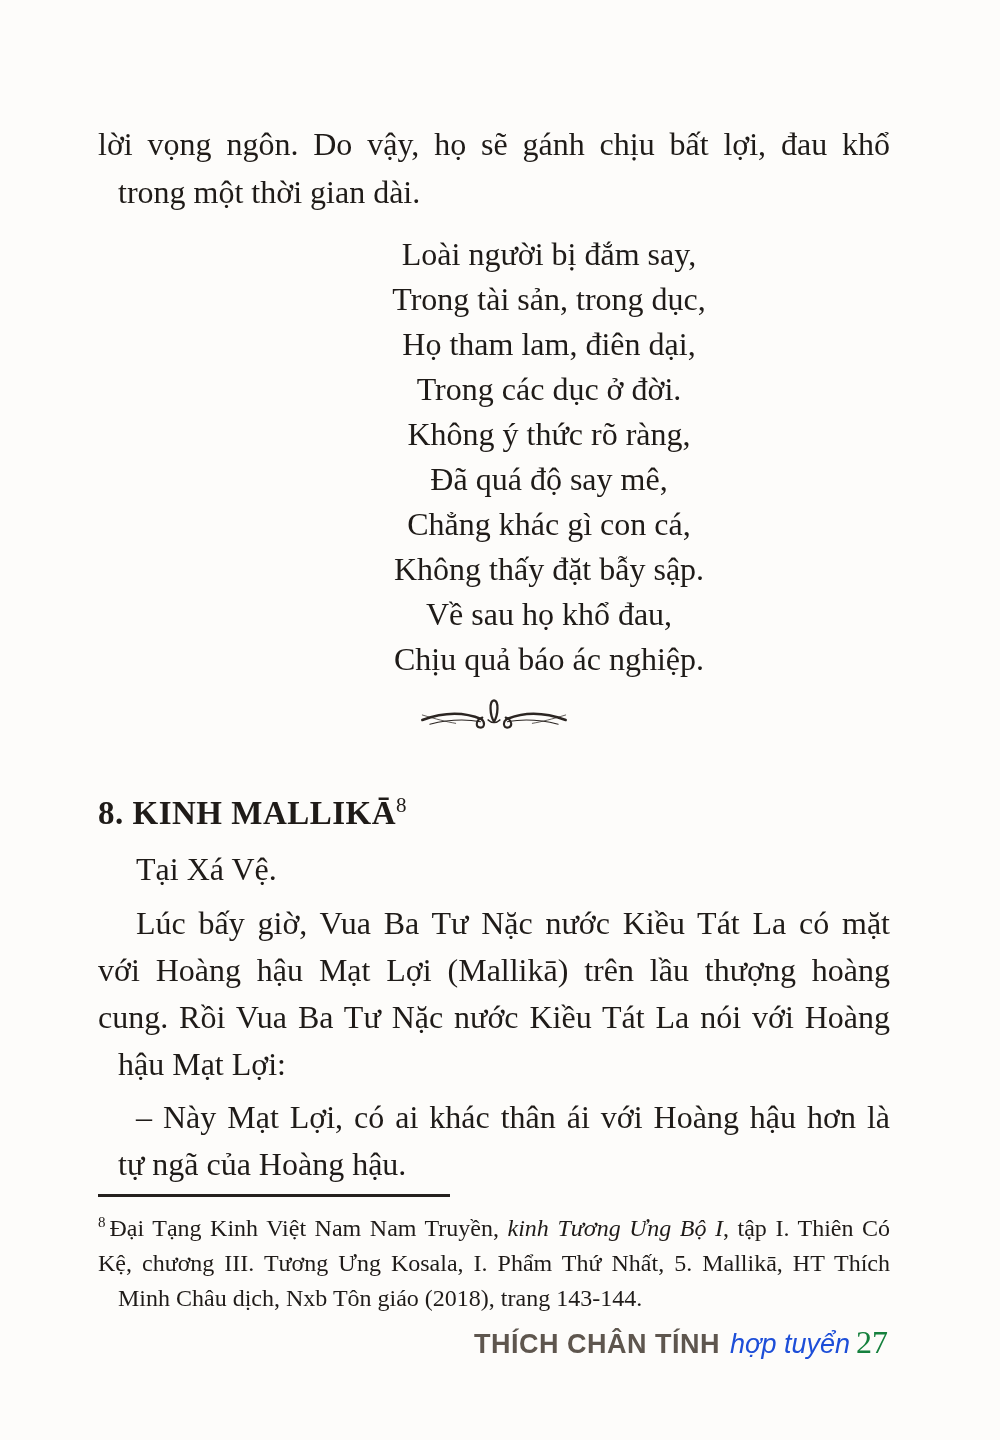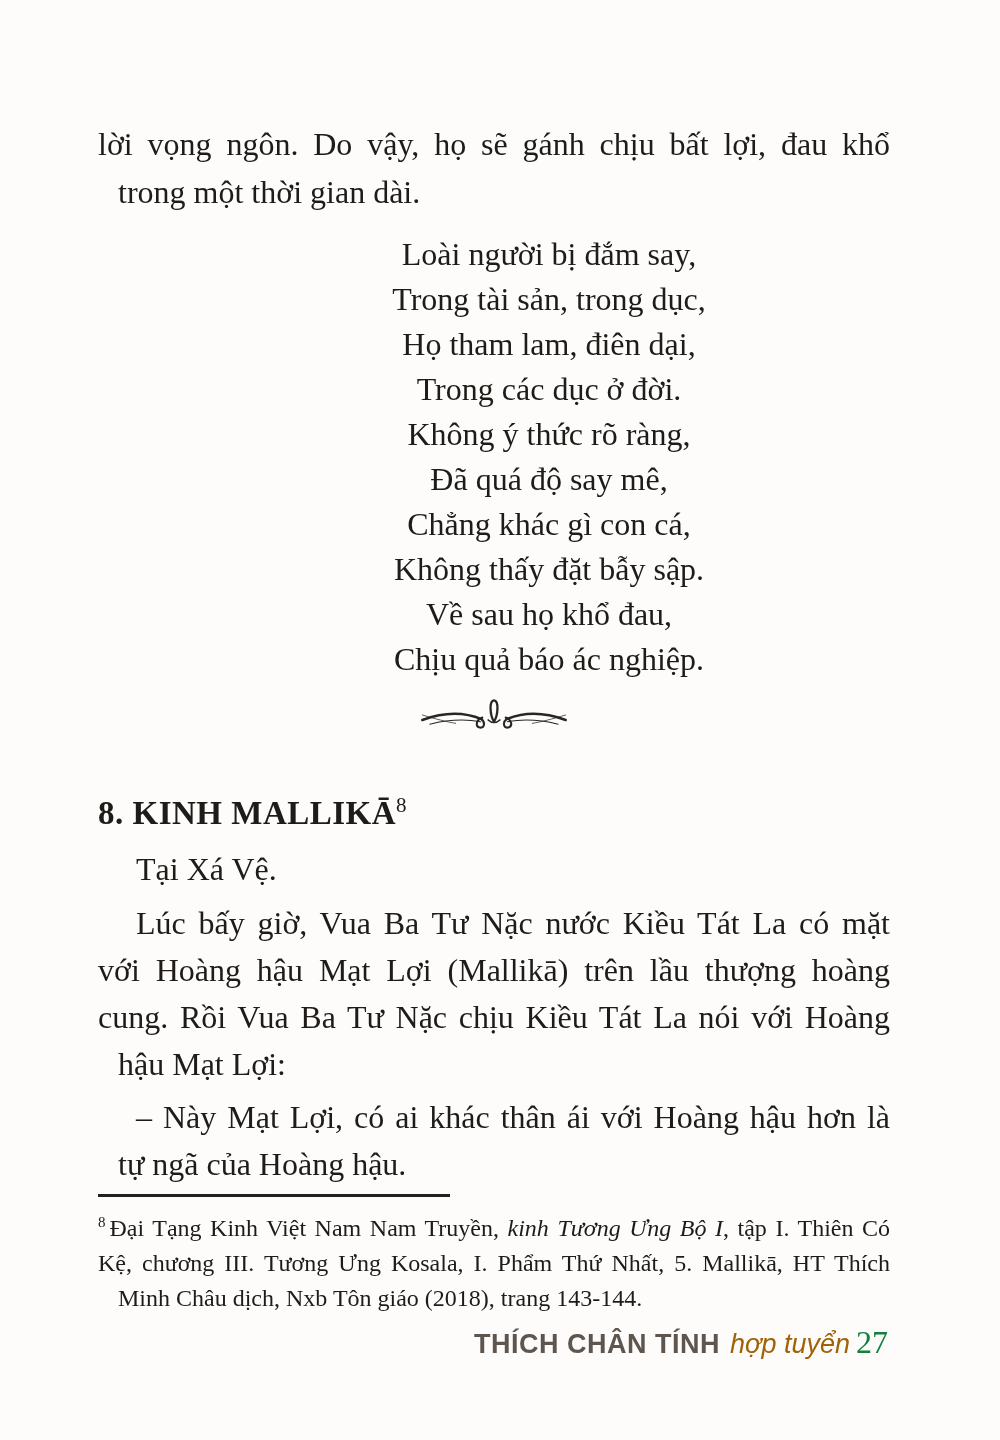--- a/index.html
+++ b/index.html
@@ -186,37 +186,37 @@
 
     <div class="heading">
       <span>8. KINH MALLIKĀ</span><sup>8</sup>
     </div>
 
     <div class="location indent">Tại Xá Vệ.</div>
 
     <div class="para-main">
       <div class="jline indent">Lúc bấy giờ, Vua Ba Tư Nặc nước Kiều Tát La có mặt</div>
       <div class="jline">với Hoàng hậu Mạt Lợi (Mallikā) trên lầu thượng hoàng</div>
-      <div class="jline">cung. Rồi Vua Ba Tư Nặc chịu Kiều Tát La nói với Hoàng</div>
+      <div class="jline">cung. Rồi Vua Ba Tư Nặc nước Kiều Tát La nói với Hoàng</div>
       <div class="lline">hậu Mạt Lợi:</div>
     </div>
 
     <div class="para-dialogue">
       <div class="jline indent">– Này Mạt Lợi, có ai khác thân ái với Hoàng hậu hơn là</div>
       <div class="lline">tự ngã của Hoàng hậu.</div>
     </div>
 
     <div class="footnote-rule"></div>
     <div class="footnote">
       <div class="jline">
         <span class="fn-marker">8</span><span>Đại Tạng Kinh Việt Nam Nam Truyền, </span><span class="fn-italic">kinh Tương Ưng Bộ I</span><span>, tập I. Thiên Có</span>
       </div>
       <div class="jline">Kệ, chương III. Tương Ưng Kosala, I. Phẩm Thứ Nhất, 5. Mallikā, HT Thích</div>
       <div class="lline">Minh Châu dịch, Nxb Tôn giáo (2018), trang 143-144.</div>
     </div>
   </div>
 
   <div class="footer">
     <span class="author" style="color: rgb(94, 86, 78);">THÍCH CHÂN TÍNH</span>
-    <span class="collection" style="color: #a16207;">hợp tuyển</span>
+    <span class="collection" style="color: #1d4ed8;">hợp tuyển</span>
     <span class="page-number">27</span>
   </div>
 </div>
 
 </body></html>

